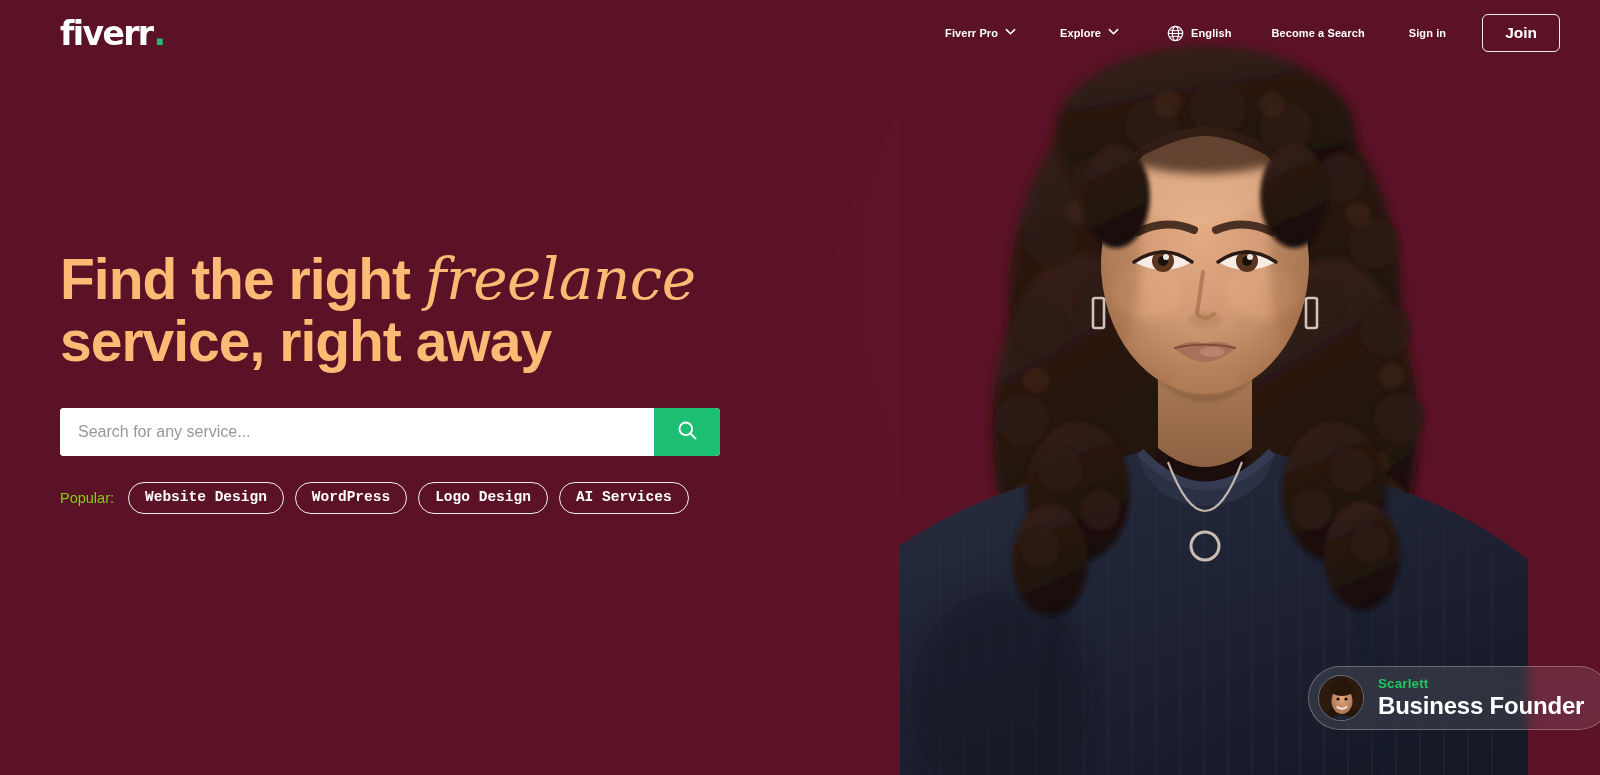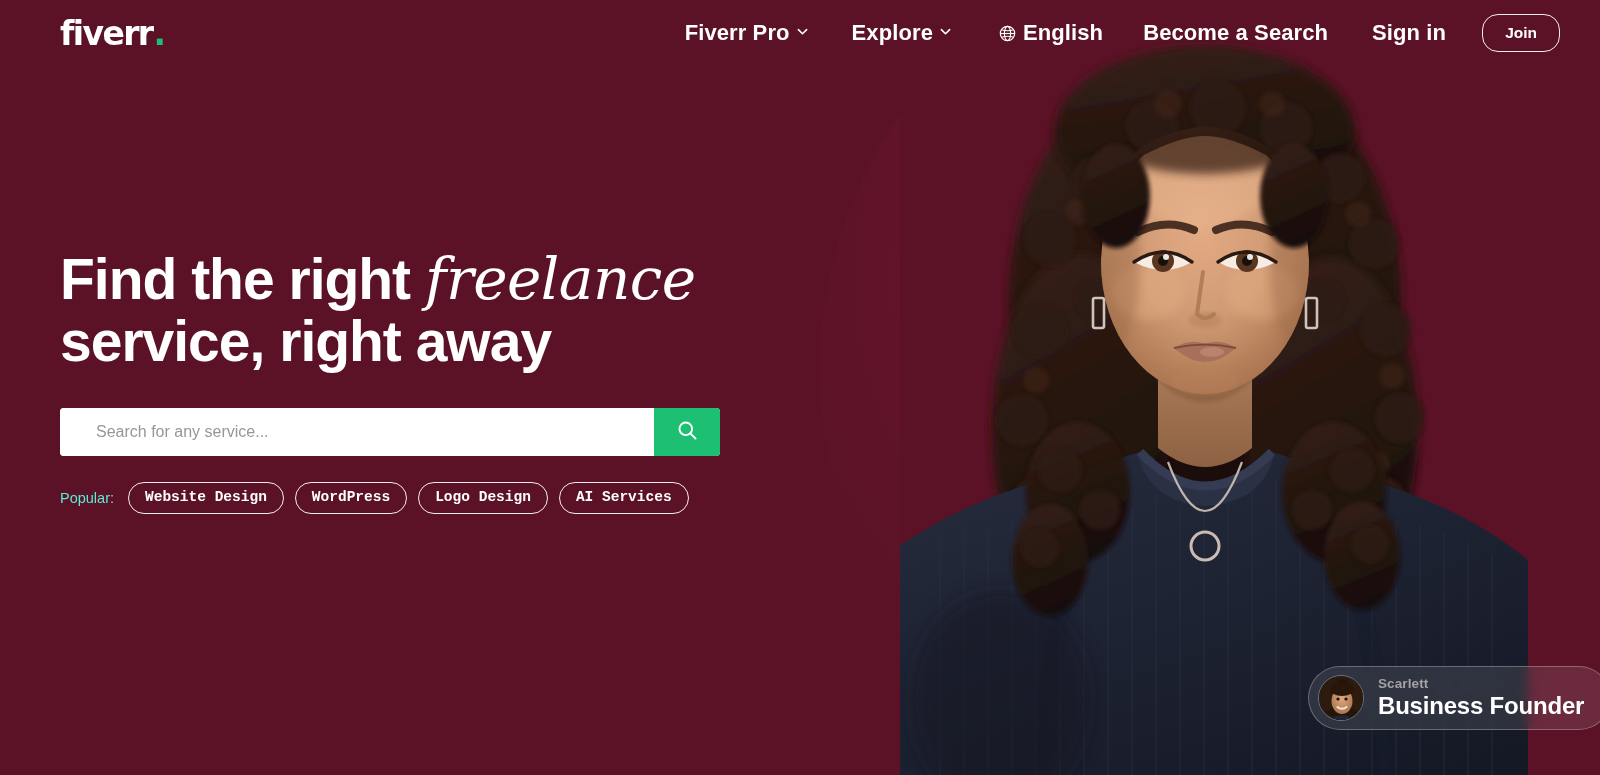--- a/index.html
+++ b/index.html
@@ -82,21 +82,21 @@
     display: flex;
     align-items: center;
     gap: 0;
   }
 
   .nav-item {
     display: flex;
     align-items: center;
     gap: 7px;
     color: #ffffff;
-    font-size: 22px;
+    font-size: 11px;
     font-weight: 600;
     letter-spacing: 0.1px;
     padding: 8px 22px;
     cursor: pointer;
     white-space: nowrap;
   }
 
   .chev {
     display: inline-block;
     width: 11px;
@@ -106,42 +106,42 @@
   }
   .chev svg { display: block; }
 
   .globe-icon { display: block; }
 
   .nav-lang { padding-left: 26px; padding-right: 18px; }
 
   .join-btn {
     margin-left: 14px;
     border: 1px solid rgba(255,255,255,0.92);
-    border-radius: 16px;
+    border-radius: 6px;
     color: #ffffff;
     font-size: 15.5px;
     font-weight: 700;
     padding: 9px 22px;
     background: transparent;
     cursor: pointer;
     font-family: "Liberation Sans", sans-serif;
     white-space: nowrap;
   }
 
   
   .hero-content {
     position: absolute;
     left: 60px;
     top: 248px;
     width: 700px;
     z-index: 30;
   }
 
   .headline {
-    color: #ffffff;
+    color: #fdba74;
     font-size: 57px;
     font-weight: 700;
     line-height: 1.08;
     letter-spacing: -1.0px;
     margin-bottom: 36px;
     font-family: "Liberation Sans", sans-serif;
   }
   .headline .ital {
     font-family: "DejaVu Serif", "Liberation Serif", serif;
     font-style: italic;
@@ -158,21 +158,21 @@
     border-radius: 4px;
     overflow: hidden;
     background: #ffffff;
   }
   .search-input {
     flex: 1;
     border: none;
     outline: none;
     font-size: 16px;
     color: #404145;
-    padding: 0 36px;
+    padding: 0 18px;
     font-family: "Liberation Sans", sans-serif;
     background: #ffffff;
   }
   .search-input::placeholder { color: #95979d; }
 
   .search-btn {
     width: 66px;
     background: #1DBF73;
     border: none;
     display: flex;
@@ -182,21 +182,21 @@
   }
 
   
   .popular {
     display: flex;
     align-items: center;
     gap: 11px;
     margin-top: 26px;
   }
   .popular-label {
-    color: #5eead4;
+    color: #84cc16;
     font-size: 14.5px;
     font-weight: 400;
     margin-right: 3px;
     white-space: nowrap;
   }
   .tag {
     border: 1px solid rgba(255,255,255,0.92);
     border-radius: 50px;
     color: #ffffff;
     font-size: 14.5px;
@@ -232,21 +232,21 @@
     height: 46px;
     border-radius: 50%;
     overflow: hidden;
     flex: 0 0 auto;
     border: 1px solid rgba(255,255,255,0.30);
   }
   .badge-avatar svg { display: block; width: 46px; height: 46px; }
 
   .badge-text { display: flex; flex-direction: column; line-height: 1.12; }
   .badge-name {
-    color: #a3a3a3;
+    color: #22c55e;
     font-size: 13.5px;
     font-weight: 700;
     letter-spacing: 0.1px;
   }
   .badge-role {
     color: #ffffff;
     font-size: 24px;
     font-weight: 700;
     letter-spacing: -0.2px;
     margin-top: 2px;

